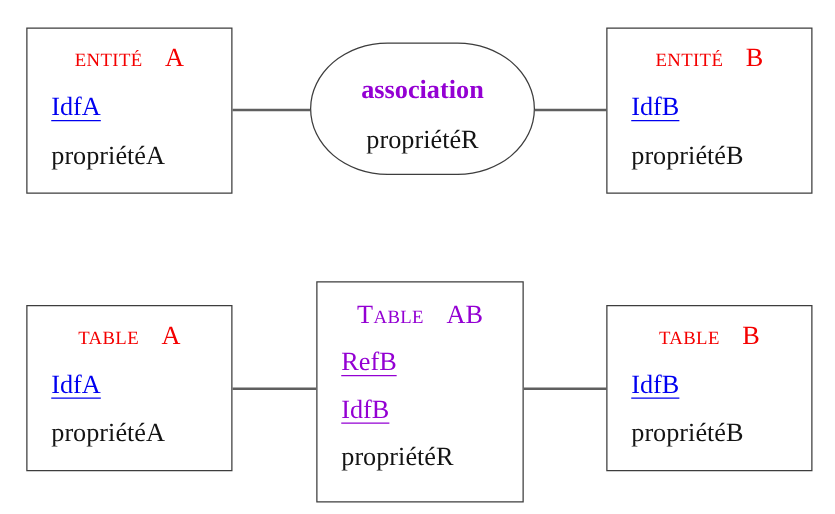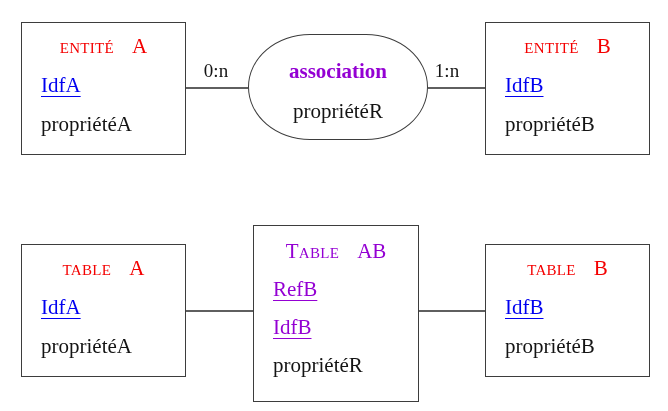--- a/index.html
+++ b/index.html
@@ -83,29 +83,27 @@
     </div>
     <div class="row attr-row">
       <span class="u-blue">IdfA</span>
     </div>
     <div class="row attr-row">
       <span>propriétéA</span>
     </div>
   </div>
 
   <div class="hline" style="left:186px; top:87px; width:62px;"></div>
-  <div class="card-label" style="left:188px;">0:n</div>
 
   <div class="stadium">
     <div class="row assoc-name purple">association</div>
     <div class="row">propriétéR</div>
   </div>
 
   <div class="hline" style="left:428px; top:87px; width:58px;"></div>
-  <div class="card-label" style="left:419px;">1:n</div>
 
   <div class="box entity-box" style="left:485px; top:22px;">
     <div class="row title-row red">
       <span class="sc">entité</span>
         <span>B</span>
     </div>
     <div class="row attr-row">
       <span class="u-blue">IdfB</span>
     </div>
     <div class="row attr-row">

